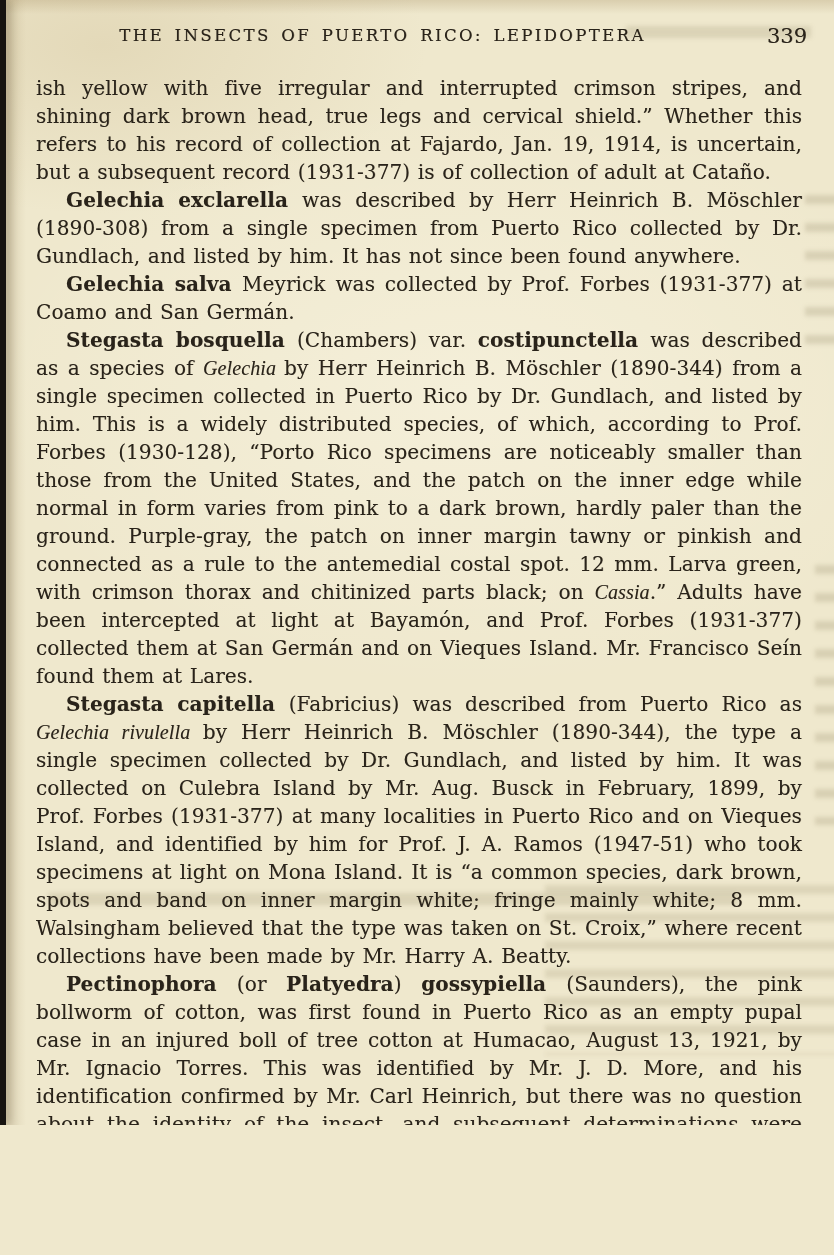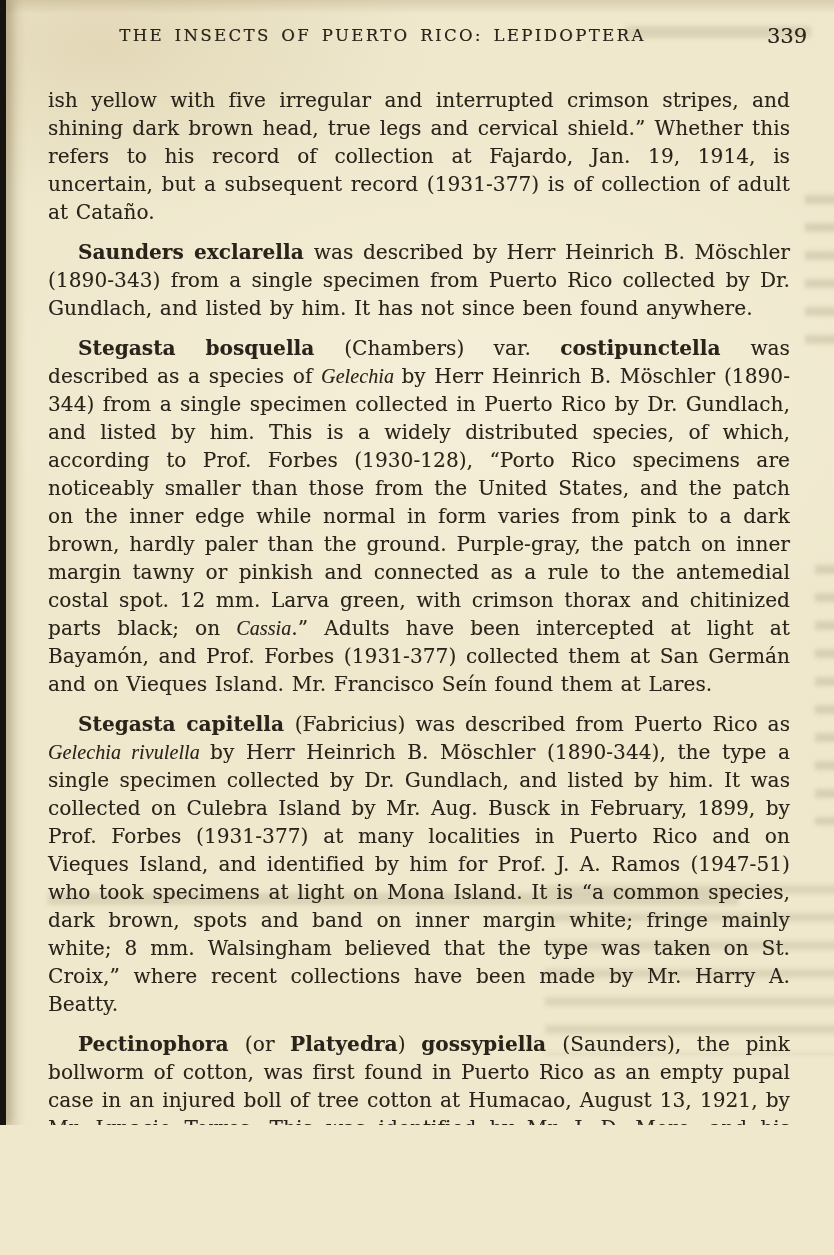--- a/index.html
+++ b/index.html
@@ -58,21 +58,21 @@
     text-shadow: 0.4px 0.4px 0 rgba(50,38,24,0.45);
   }
   main.text-block {
     position: absolute; top: 74px; left: 36px; width: 766px;
     font-size: 20px; line-height: 28px;
     text-align: justify;
     word-spacing: 1.2px;
     letter-spacing: 0.1px;
     text-shadow: 0.35px 0.35px 0 rgba(55,42,26,0.30);
   }
-  main p { margin: 12px; text-indent: 30px; }
+  main p { margin: 0; text-indent: 30px; }
   main p.first { text-indent: 0; }
   main p.justify-last { text-align-last: justify; }
   .seg.bold { font-weight: bold; }
   .seg.italic { font-style: italic; font-family: Liberation Serif, serif; }
 </style>
 </head>
 <body>
 
 <div class="page">
   <div class="edge-left"></div>
@@ -83,18 +83,19 @@
   <div class="smudge single s-mid"></div>
   <div class="smudge s-bottom"></div>
 
   <header class="running-head">
     <span class="running-title">THE INSECTS OF PUERTO RICO: LEPIDOPTERA</span>
     <span class="page-number">339</span>
   </header>
 
   <main class="text-block">
     <p class="first"><span class="seg regular">ish yellow with five irregular and interrupted crimson stripes, and shining dark brown head, true legs and cervical shield.” Whether this refers to his record of collection at Fajardo, Jan. 19, 1914, is uncertain, but a subsequent record (1931-377) is of collection of adult at Cataño.</span></p>
-    <p><span class="seg bold">Saunders exclarella </span><span class="seg regular">was described by Herr Heinrich B. Möschler (1890-343) from a single specimen from Puerto Rico collected by Dr. Gundlach, and listed by him. It has not since been found anywhere.</span></p>
+    <p><span class="seg bold">Gelechia exclarella </span><span class="seg regular">was described by Herr Heinrich B. Möschler (1890-308) from a single specimen from Puerto Rico collected by Dr. Gundlach, and listed by him. It has not since been found anywhere.</span></p>
+    <p><span class="seg bold">Gelechia salva </span><span class="seg regular">Meyrick was collected by Prof. Forbes (1931-377) at Coamo and San Germán.</span></p>
     <p><span class="seg bold">Stegasta bosquella </span><span class="seg regular">(Chambers) var. </span><span class="seg bold">costipunctella </span><span class="seg regular">was described as a species of </span><span class="seg italic">Gelechia </span><span class="seg regular">by Herr Heinrich B. Möschler (1890-344) from a single specimen collected in Puerto Rico by Dr. Gundlach, and listed by him. This is a widely distributed species, of which, according to Prof. Forbes (1930-128), “Porto Rico specimens are noticeably smaller than those from the United States, and the patch on the inner edge while normal in form varies from pink to a dark brown, hardly paler than the ground. Purple-gray, the patch on inner margin tawny or pinkish and connected as a rule to the antemedial costal spot. 12 mm. Larva green, with crimson thorax and chitinized parts black; on </span><span class="seg italic">Cassia</span><span class="seg regular">.” Adults have been intercepted at light at Bayamón, and Prof. Forbes (1931-377) collected them at San Germán and on Vieques Island. Mr. Francisco Seín found them at Lares.</span></p>
     <p><span class="seg bold">Stegasta capitella </span><span class="seg regular">(Fabricius) was described from Puerto Rico as </span><span class="seg italic">Gelechia rivulella </span><span class="seg regular">by Herr Heinrich B. Möschler (1890-344), the type a single specimen collected by Dr. Gundlach, and listed by him. It was collected on Culebra Island by Mr. Aug. Busck in February, 1899, by Prof. Forbes (1931-377) at many localities in Puerto Rico and on Vieques Island, and identified by him for Prof. J. A. Ramos (1947-51) who took specimens at light on Mona Island. It is “a common species, dark brown, spots and band on inner margin white; fringe mainly white; 8 mm. Walsingham believed that the type was taken on St. Croix,” where recent collections have been made by Mr. Harry A. Beatty.</span></p>
     <p class="justify-last"><span class="seg bold">Pectinophora </span><span class="seg regular">(or </span><span class="seg bold">Platyedra</span><span class="seg regular">) </span><span class="seg bold">gossypiella </span><span class="seg regular">(Saunders), the pink bollworm of cotton, was first found in Puerto Rico as an empty pupal case in an injured boll of tree cotton at Humacao, August 13, 1921, by Mr. Ignacio Torres. This was identified by Mr. J. D. More, and his identification confirmed by Mr. Carl Heinrich, but there was no question about the identity of the insect, and subsequent determinations were made by Mr. More as long as he remained in Puerto Rico. He examined all material collected on trips around the Island which showed that even in 1921, “The Distribution of the Pink Bollworm in Porto Rico” (Circular No. 85, Insular Expt. Station, pp. 7, map. San Juan, September 1923) extended from Cabo Rojo all along the south and east coasts as far as the Cabezas de San Juan, and along</span></p>
   </main>
 </div>
 
 </body></html>

